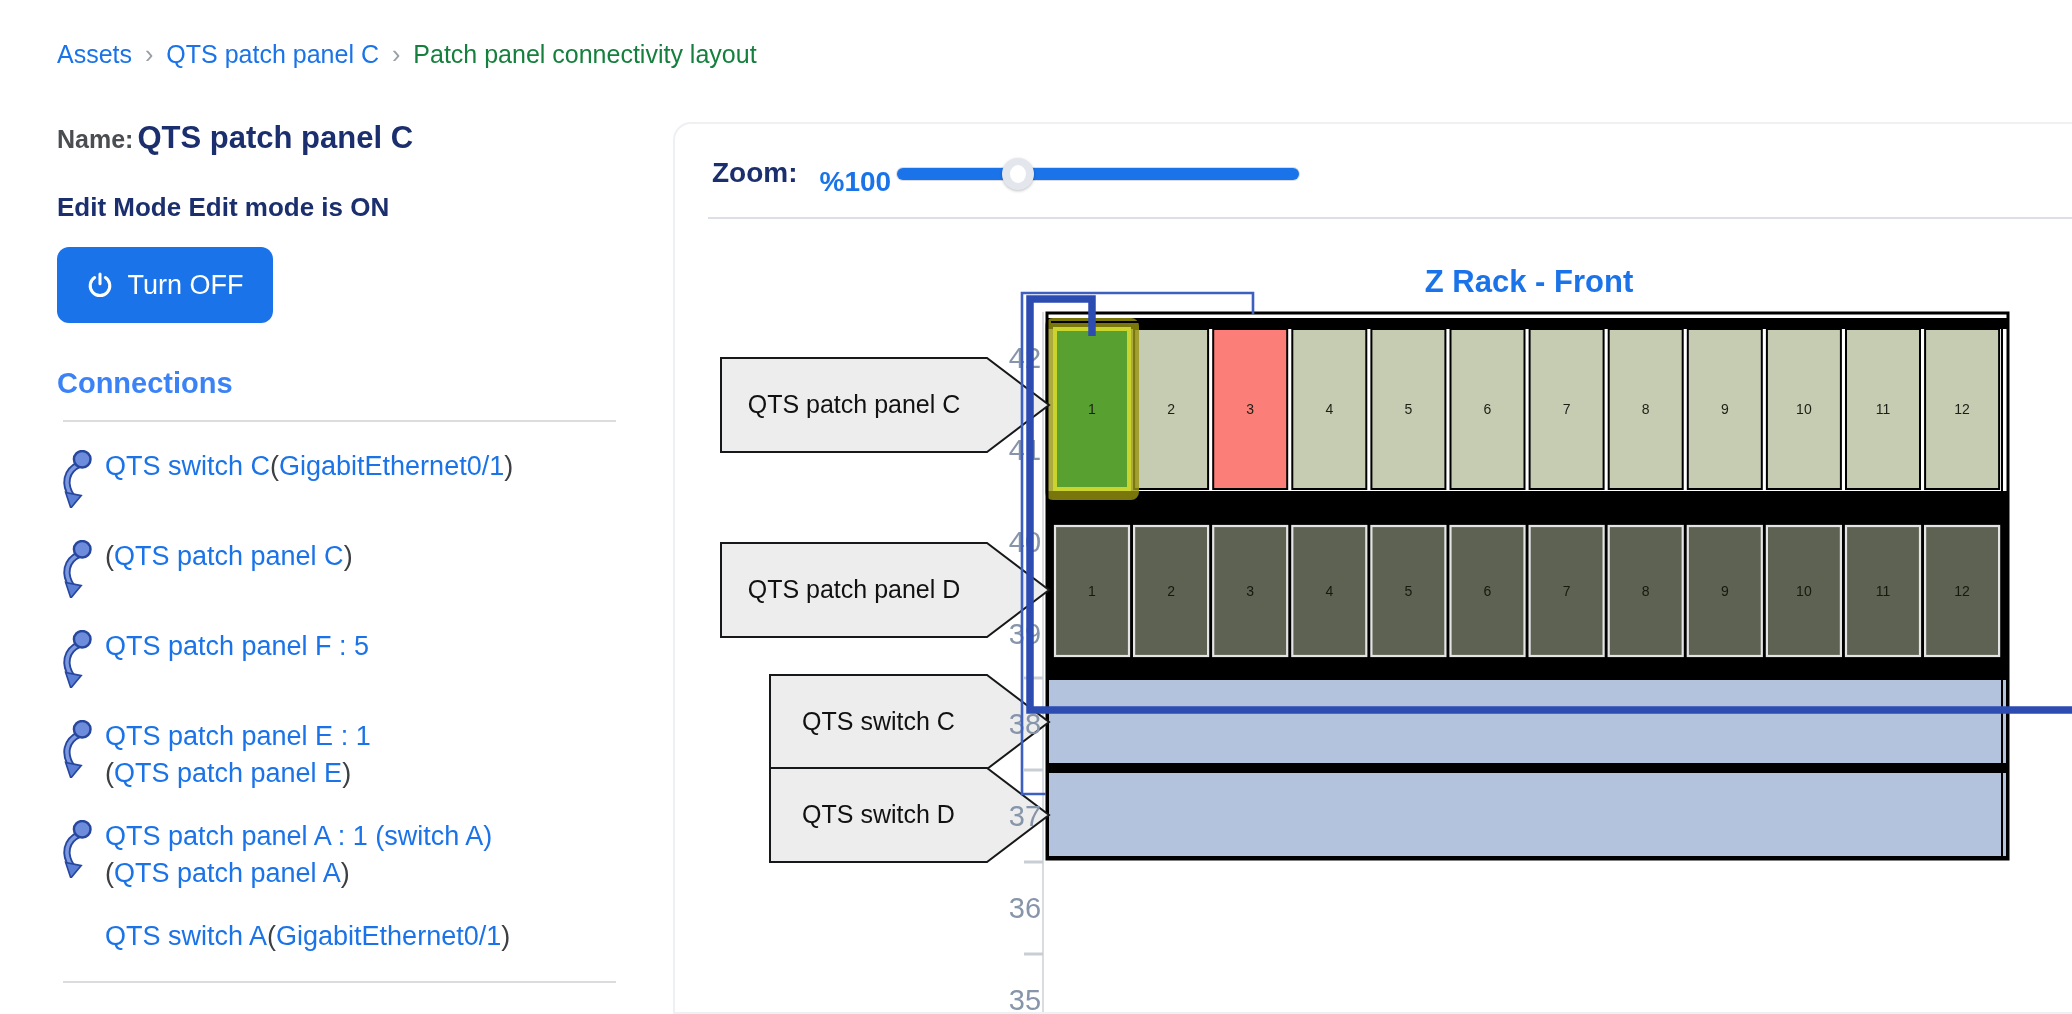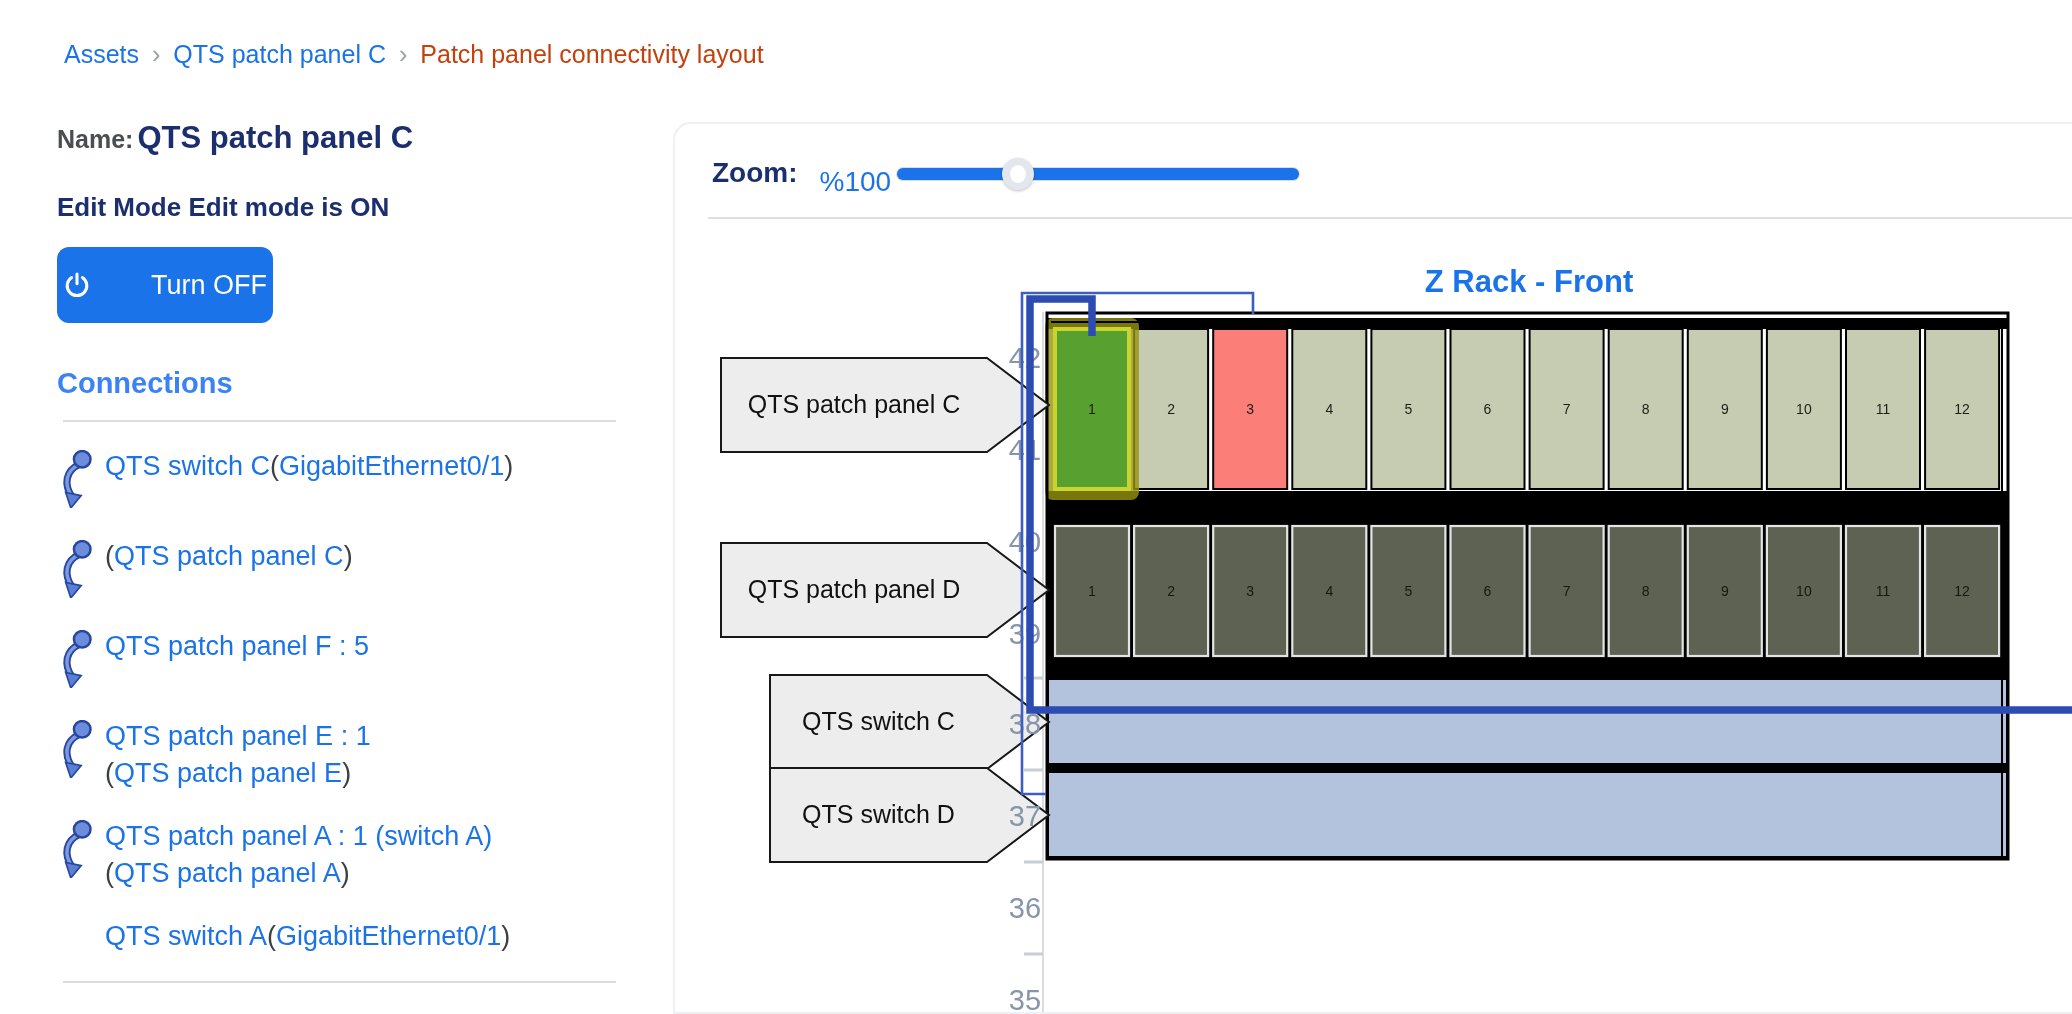--- a/index.html
+++ b/index.html
@@ -2,47 +2,47 @@
 <html><head>
 <meta charset="utf-8">
 <style>
   html,body{margin:0;padding:0;}
   body{
     width:2072px;height:1014px;position:relative;overflow:hidden;
     background:#ffffff;font-family:"Liberation Sans",sans-serif;
     -webkit-font-smoothing:antialiased;
   }
   
-  .breadcrumb{position:absolute;left:64px;top:40px;font-size:25px;display:flex;align-items:center;}
+  .breadcrumb{position:absolute;left:57px;top:40px;font-size:25px;display:flex;align-items:center;}
   .crumb-link{color:#1a73e8;cursor:pointer;}
-  .crumb-current{color:#c2410c;}
+  .crumb-current{color:#15803d;}
   .crumb-sep{color:#9aa0a6;margin:0 13px;}
   
   .left-panel{position:absolute;left:57px;top:120px;width:565px;}
   .name-row{display:flex;align-items:baseline;gap:4px;}
   .name-label{font-size:25px;font-weight:bold;color:#4a4d51;}
   .name-value{font-size:31px;font-weight:bold;color:#1b2f6e;}
   .edit-heading{margin-top:36px;font-size:26px;font-weight:bold;color:#1b2f6e;}
   .turnoff-btn{margin-top:24px;width:216px;height:76px;background:#1a73e8;border:none;border-radius:12px;
     color:#ffffff;font-size:27px;font-family:"Liberation Sans",sans-serif;
-    display:flex;align-items:center;justify-content:space-between;gap:13px;cursor:pointer;}
+    display:flex;align-items:center;justify-content:center;gap:13px;cursor:pointer;}
   .connections-heading{margin-top:44px;font-size:29px;font-weight:bold;color:#3b82f6;}
   .lp-divider{margin-top:20px;border:none;border-top:2px solid #dadce0;width:553px;}
   .conn-list{margin-top:26px;}
   .conn-item{display:flex;margin-bottom:26px;}
   .conn-icon-col{flex:0 0 48px;padding-top:2px;}
   .conn-text{font-size:27px;line-height:37px;color:#1a73e8;}
   .conn-link{color:#1a73e8;cursor:pointer;}
   .paren{color:#3c4043;}
   
   .card{position:absolute;left:673px;top:122px;width:1554px;height:892px;
     background:#ffffff;border:2px solid #eef0f3;border-radius:18px 0 0 0;box-sizing:border-box;overflow:hidden;}
   .zoom-row{position:absolute;left:37px;top:26px;height:46px;display:flex;align-items:center;gap:14px;}
   .zoom-label{font-size:28px;font-weight:bold;color:#1b2f6e;}
-  .zoom-value{font-size:28px;font-weight:normal;color:#1a73e8;margin-left:8px;margin-top:18px;}
+  .zoom-value{font-size:28px;font-weight:bold;color:#1a73e8;margin-left:8px;margin-top:18px;}
   .slider{position:absolute;left:222px;top:44px;width:402px;height:12px;background:#1a73e8;
     border-radius:6px;box-shadow:0 0 0 1px #d8dbe0;cursor:pointer;}
   .slider-thumb{position:absolute;top:-10px;width:32px;height:32px;border-radius:50%;
     background:#e3e6ec;box-shadow:0 1px 3px rgba(0,0,0,.25);cursor:pointer;}
   .slider-thumb::after{content:"";position:absolute;left:8px;top:7px;width:16px;height:18px;border-radius:50%;background:#ffffff;}
   .card-divider{position:absolute;left:33px;right:0;top:93px;border:none;border-top:2px solid #dcdfe3;margin:0;}
   .diagram-svg{position:absolute;left:0;top:94px;}
   svg text{font-family:"Liberation Sans",sans-serif;}
 </style>
 </head>

